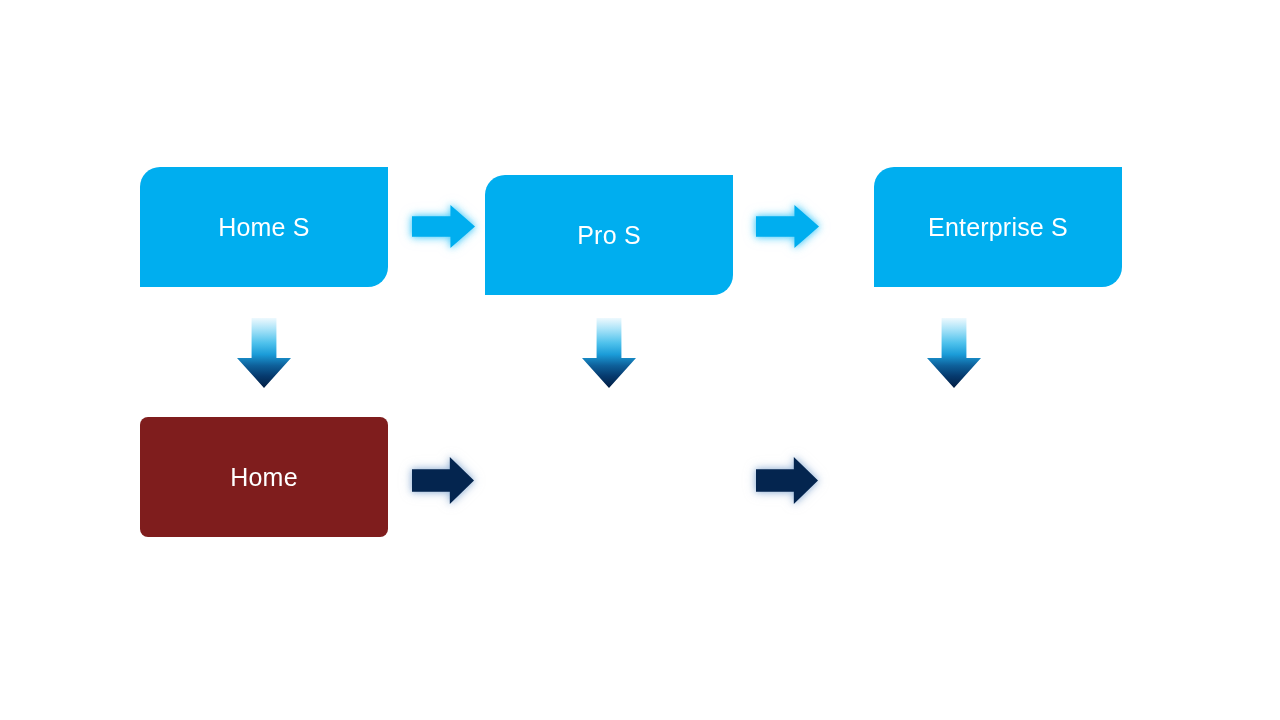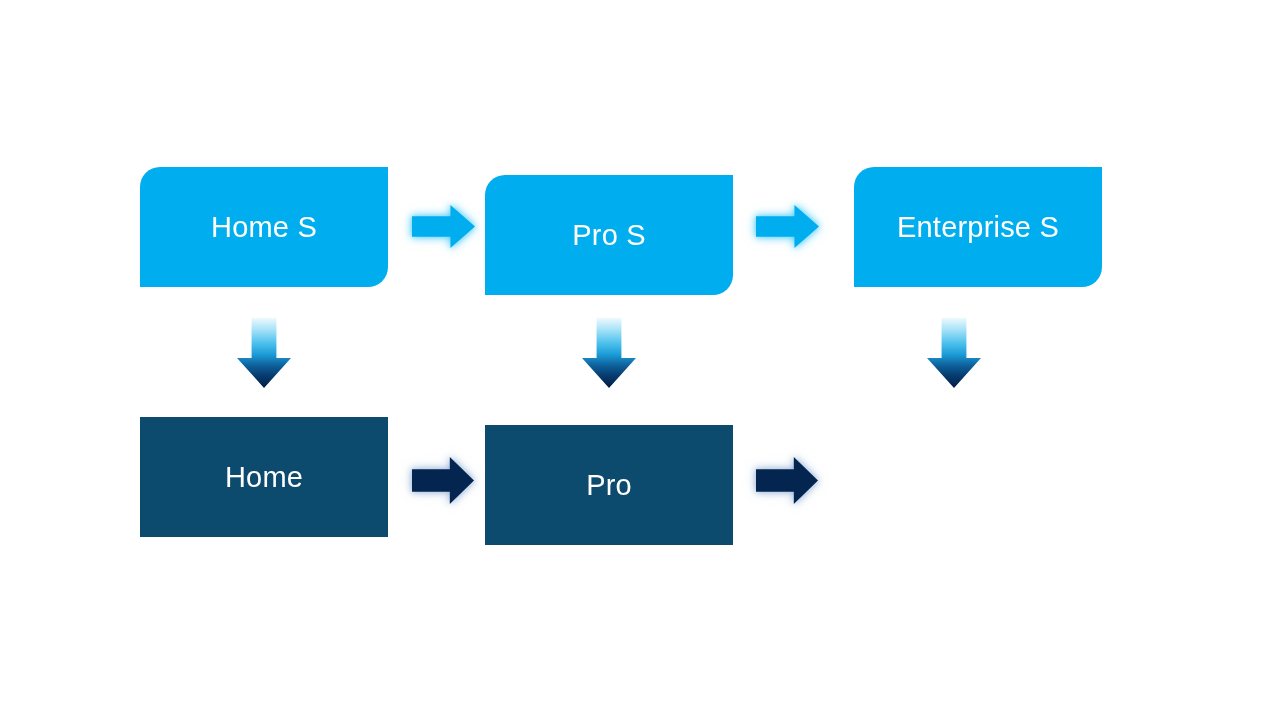--- a/index.html
+++ b/index.html
@@ -22,36 +22,36 @@
     position: absolute;
     width: 248px;
     height: 120px;
     display: flex;
     align-items: center;
     justify-content: center;
     box-sizing: border-box;
   }
   .box .box-label {
     color: #ffffff;
-    font-size: 29px;
+    font-size: 25px;
     font-weight: 400;
     letter-spacing: 0.2px;
     white-space: nowrap;
   }
   .box.upper {
     background: #00AEEF;
     border-radius: 20px 0 20px 0; 
   }
   .box.lower {
-    background: #0c4a6e;
-    border-radius: 0;
+    background: #7f1d1d;
+    border-radius: 8px;
   }
   .col0 { left: 140px; }
   .col1 { left: 485px; margin-top: 8px; }
-  .col2 { left: 854px; }
+  .col2 { left: 874px; }
   .row-upper { top: 167px; }
   .row-lower { top: 417px; }
 
   
   .harrow {
     position: absolute;
   }
   .harrow .shape {
     width: 100%;
     height: 100%;
@@ -126,23 +126,20 @@
   <div class="varrow vpos1">
     <div class="shape"></div>
   </div>
   <div class="varrow vpos2">
     <div class="shape"></div>
   </div>
 
   <div class="box lower row-lower col0">
     <span class="box-label">Home</span>
   </div>
-  <div class="box lower row-lower col1">
-    <span class="box-label">Pro</span>
-  </div>
 
   <div class="harrow dark hpos1">
     <div class="shape"></div>
   </div>
   <div class="harrow dark hpos2">
     <div class="shape"></div>
   </div>
 
 </div>
 

